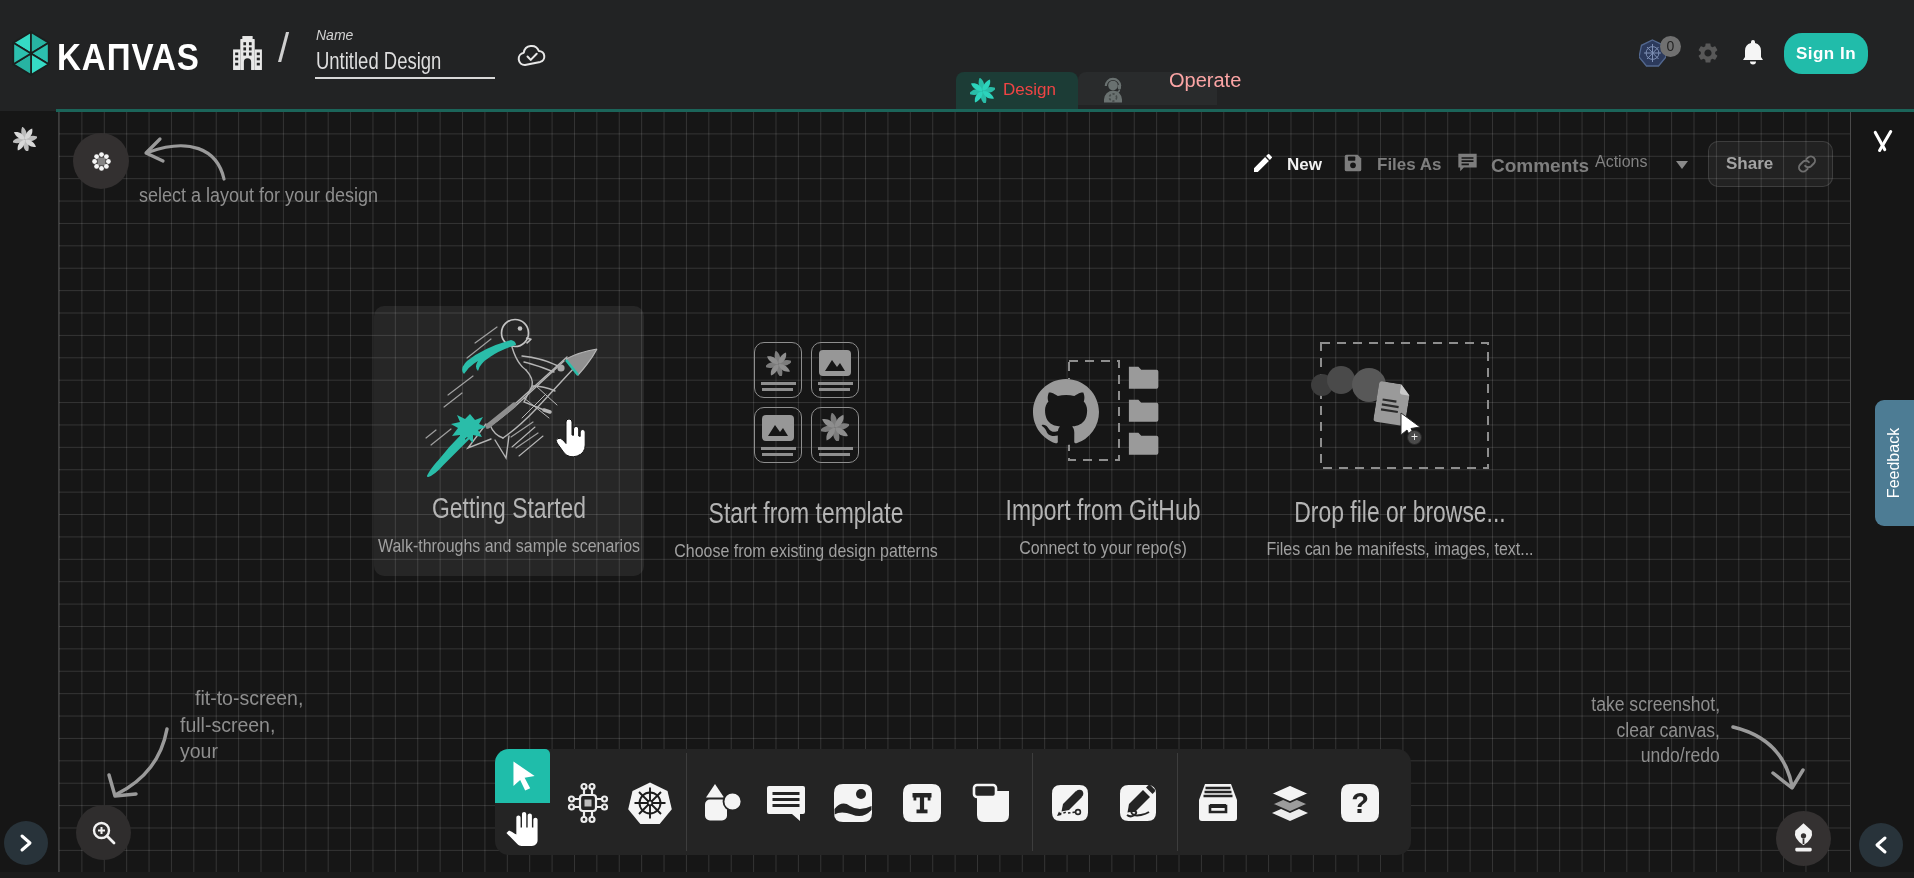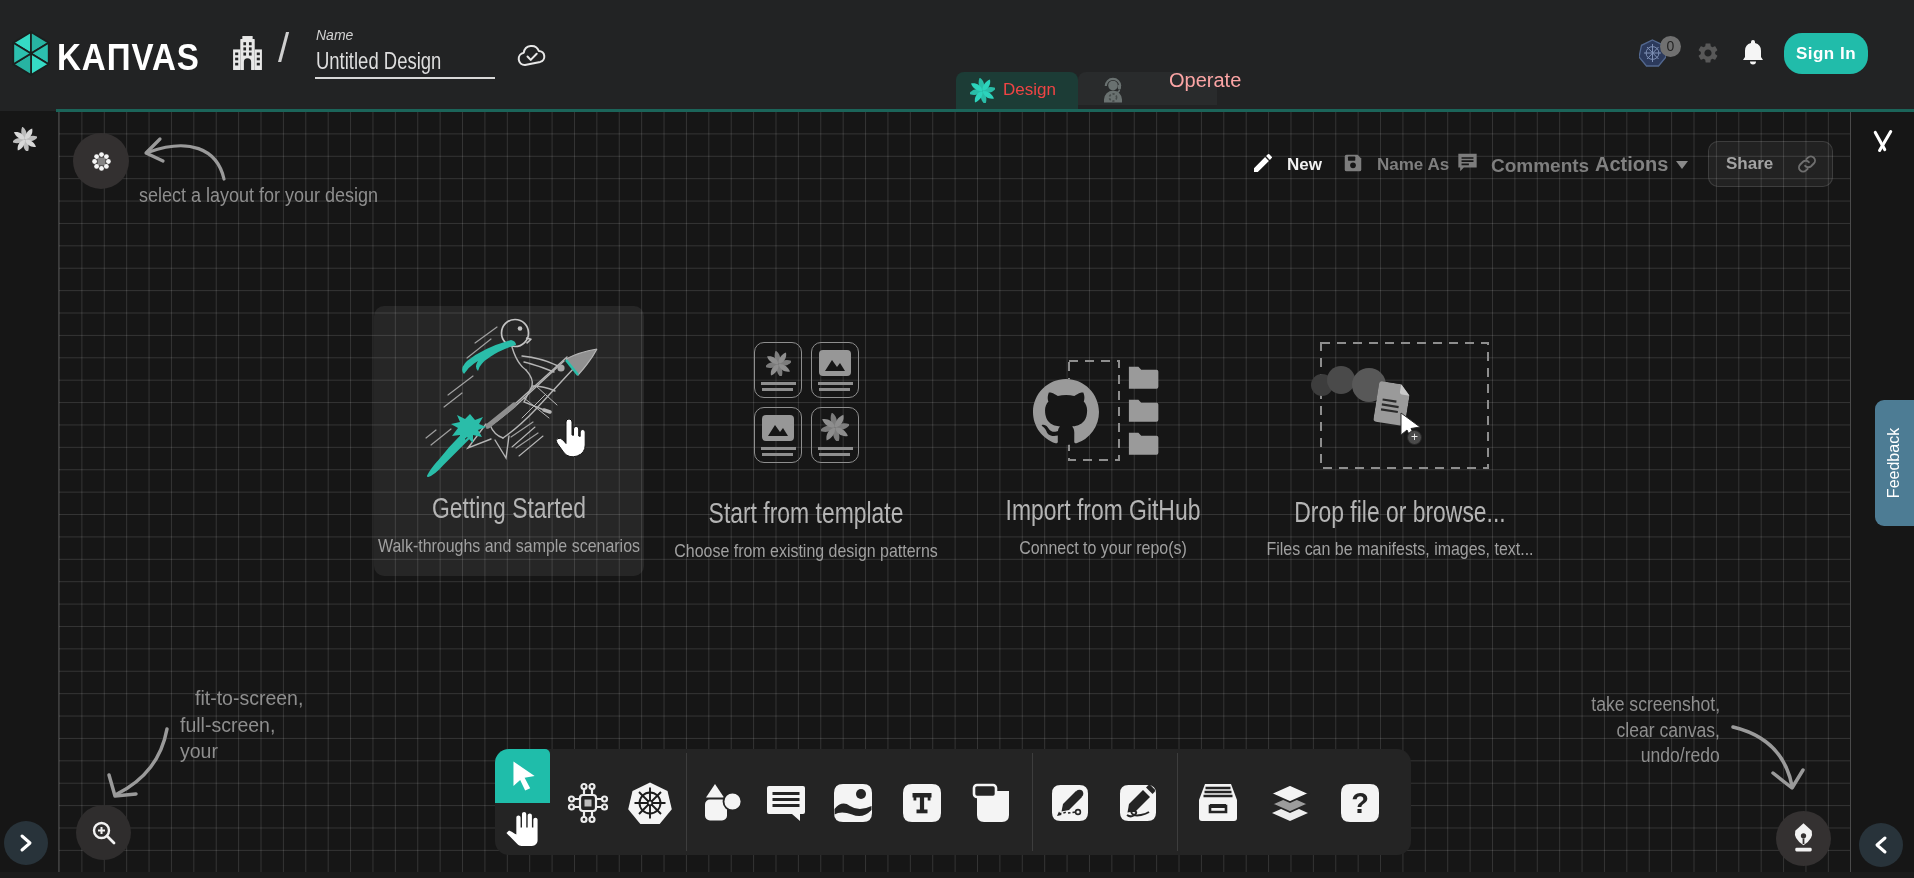--- a/index.html
+++ b/index.html
@@ -316,29 +316,29 @@
 
   <svg class="abs" style="left:1251px;top:40px" width="24" height="24" viewBox="0 0 24 24">
     <path fill="#fff" d="M3 17.2 V21 h3.8 L17.9 9.9 l-3.8-3.8 Z M20.7 7.1 a1 1 0 0 0 0-1.4 l-2.4-2.4 a1 1 0 0 0-1.4 0 l-1.8 1.8 3.8 3.8 Z"></path>
   </svg>
   <div class="abs" style="left:1287px;top:44px;color:#f0f0f0;font-size:17px;font-weight:700;">New</div>
   <svg class="abs" style="left:1342px;top:41px" width="22" height="22" viewBox="0 0 24 24">
     <path fill="#7d7d7d" d="M17 3 H5 a2 2 0 0 0-2 2 v14 a2 2 0 0 0 2 2 h14 a2 2 0 0 0 2-2 V7 Z"></path>
     <circle cx="12" cy="14.5" r="3.1" fill="#161616"></circle>
     <rect x="6.5" y="5" width="8" height="4.5" rx="0.8" fill="#161616"></rect>
   </svg>
-  <div class="abs" style="left:1377px;top:44px;color:#7e7e7e;font-size:17px;font-weight:700;">Name As</div>
+  <div class="abs" style="left:1377px;top:44px;color:#7e7e7e;font-size:17px;font-weight:700;">Files As</div>
   <svg class="abs" style="left:1456px;top:41px" width="23" height="22" viewBox="0 0 24 24">
     <path fill="#7d7d7d" d="M2 2 h20 v15 H8 l-4 4 v-4 H2 Z"></path>
     <g stroke="#161616" stroke-width="1.8">
         <path d="M5.5 6.5 h13 M5.5 10 h13 M5.5 13.5 h8"></path>
       </g>
   </svg>
   <div class="abs" style="left:1491px;top:44px;color:#7e7e7e;font-size:19px;font-weight:700;">Comments</div>
-  <div class="abs" style="left:1595px;top:42px;color:#818181;font-size:20px;font-weight:bold;">Actions</div>
+  <div class="abs" style="left:1595px;top:42px;color:#818181;font-size:16px;">Actions</div>
   <div class="abs" style="left:1676px;top:50px;width:0;height:0;border-left:6px solid transparent;border-right:6px solid transparent;border-top:8px solid #8a8a8a;"></div>
   <div class="abs" style="left:1708px;top:30px;width:125px;height:46px;background:rgba(255,255,255,0.055);border:1px solid rgba(255,255,255,0.12);border-radius:10px;"></div>
   <div class="abs" style="left:1726px;top:43px;color:#a3a3a3;font-size:17px;font-weight:700;">Share</div>
   <svg class="abs" style="left:1796px;top:42px" width="22" height="22" viewBox="0 0 24 24">
     <g fill="none" stroke="#6f6f6f" stroke-width="2.1" stroke-linecap="round">
       <path d="M10 14 a4.5 4.5 0 0 0 6.4 0.4 l3-3 a4.5 4.5 0 0 0-6.4-6.4 l-1.7 1.7"></path>
       <path d="M14 10 a4.5 4.5 0 0 0-6.4-0.4 l-3 3 a4.5 4.5 0 0 0 6.4 6.4 l1.7-1.7"></path>
     </g>
   </svg>
 

